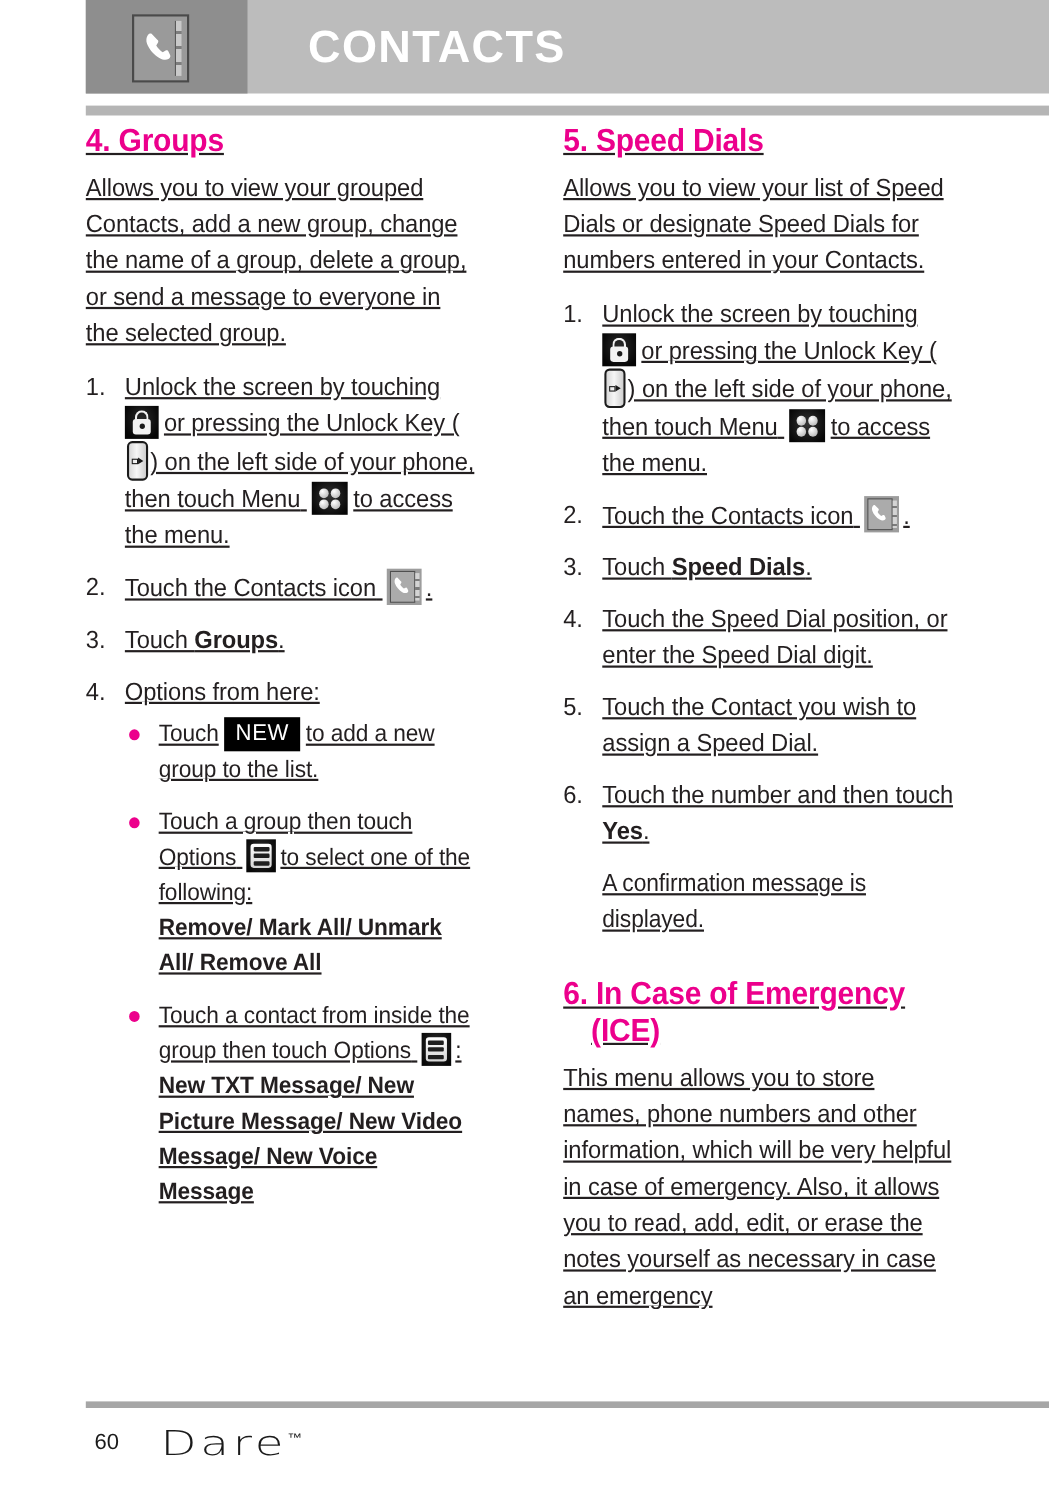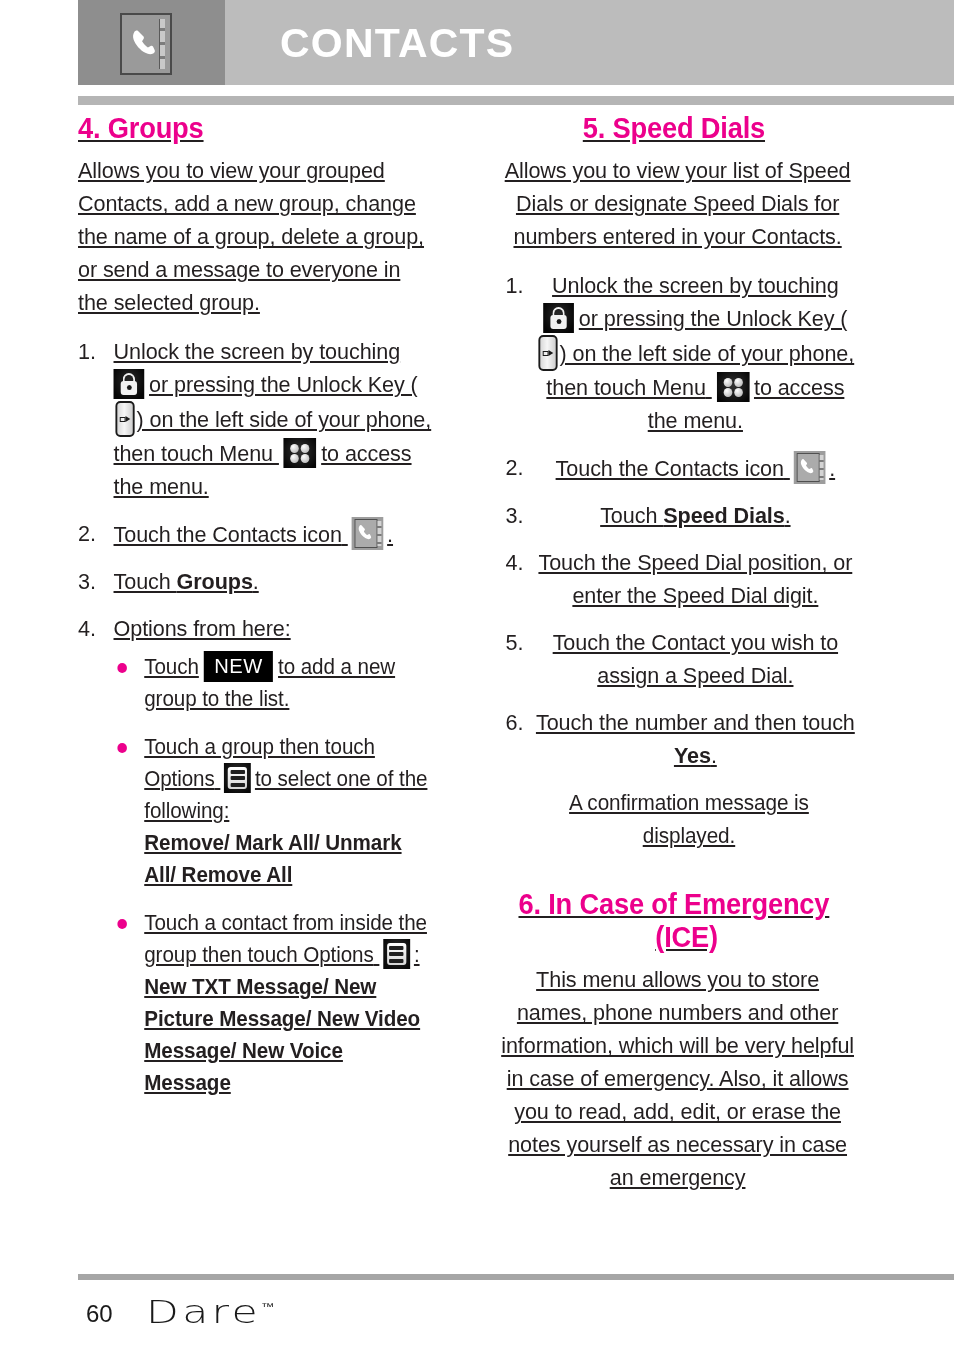--- a/index.html
+++ b/index.html
@@ -87,21 +87,21 @@
   }
 
   
   .col {
     position: absolute;
     top: 112px;
     width: 370px;
     text-decoration: underline;
   }
   .col-left  { left: 78px;  }
-  .col-right { left: 500px; text-align: center; }
+  .col-right { left: 512px; }
 
   h2.section-heading {
     color: #ec008c;
     font-size: 29px;
     font-weight: bold;
     margin: 0 0 10px 0;
     line-height: 1.12;
     letter-spacing: -0.2px;
     font-family: "Liberation Sans Narrow", "Liberation Sans", sans-serif;
     transform: scaleX(0.94);
@@ -373,21 +373,21 @@
     position: absolute;
     left: 78px;
     top: 1294px;
     width: 876px;
     height: 50px;
   }
   .page-num {
     position: absolute;
     left: 8px;
     top: 6px;
-    font-size: 24px;
+    font-size: 20px;
     color: #1a1a1a;
   }
   .brand {
     position: absolute;
     left: 68px;
     top: 0px;
     font-size: 38px;
     color: #1a1a1a;
     font-family: "DejaVu Sans", sans-serif;
     font-weight: 300;

